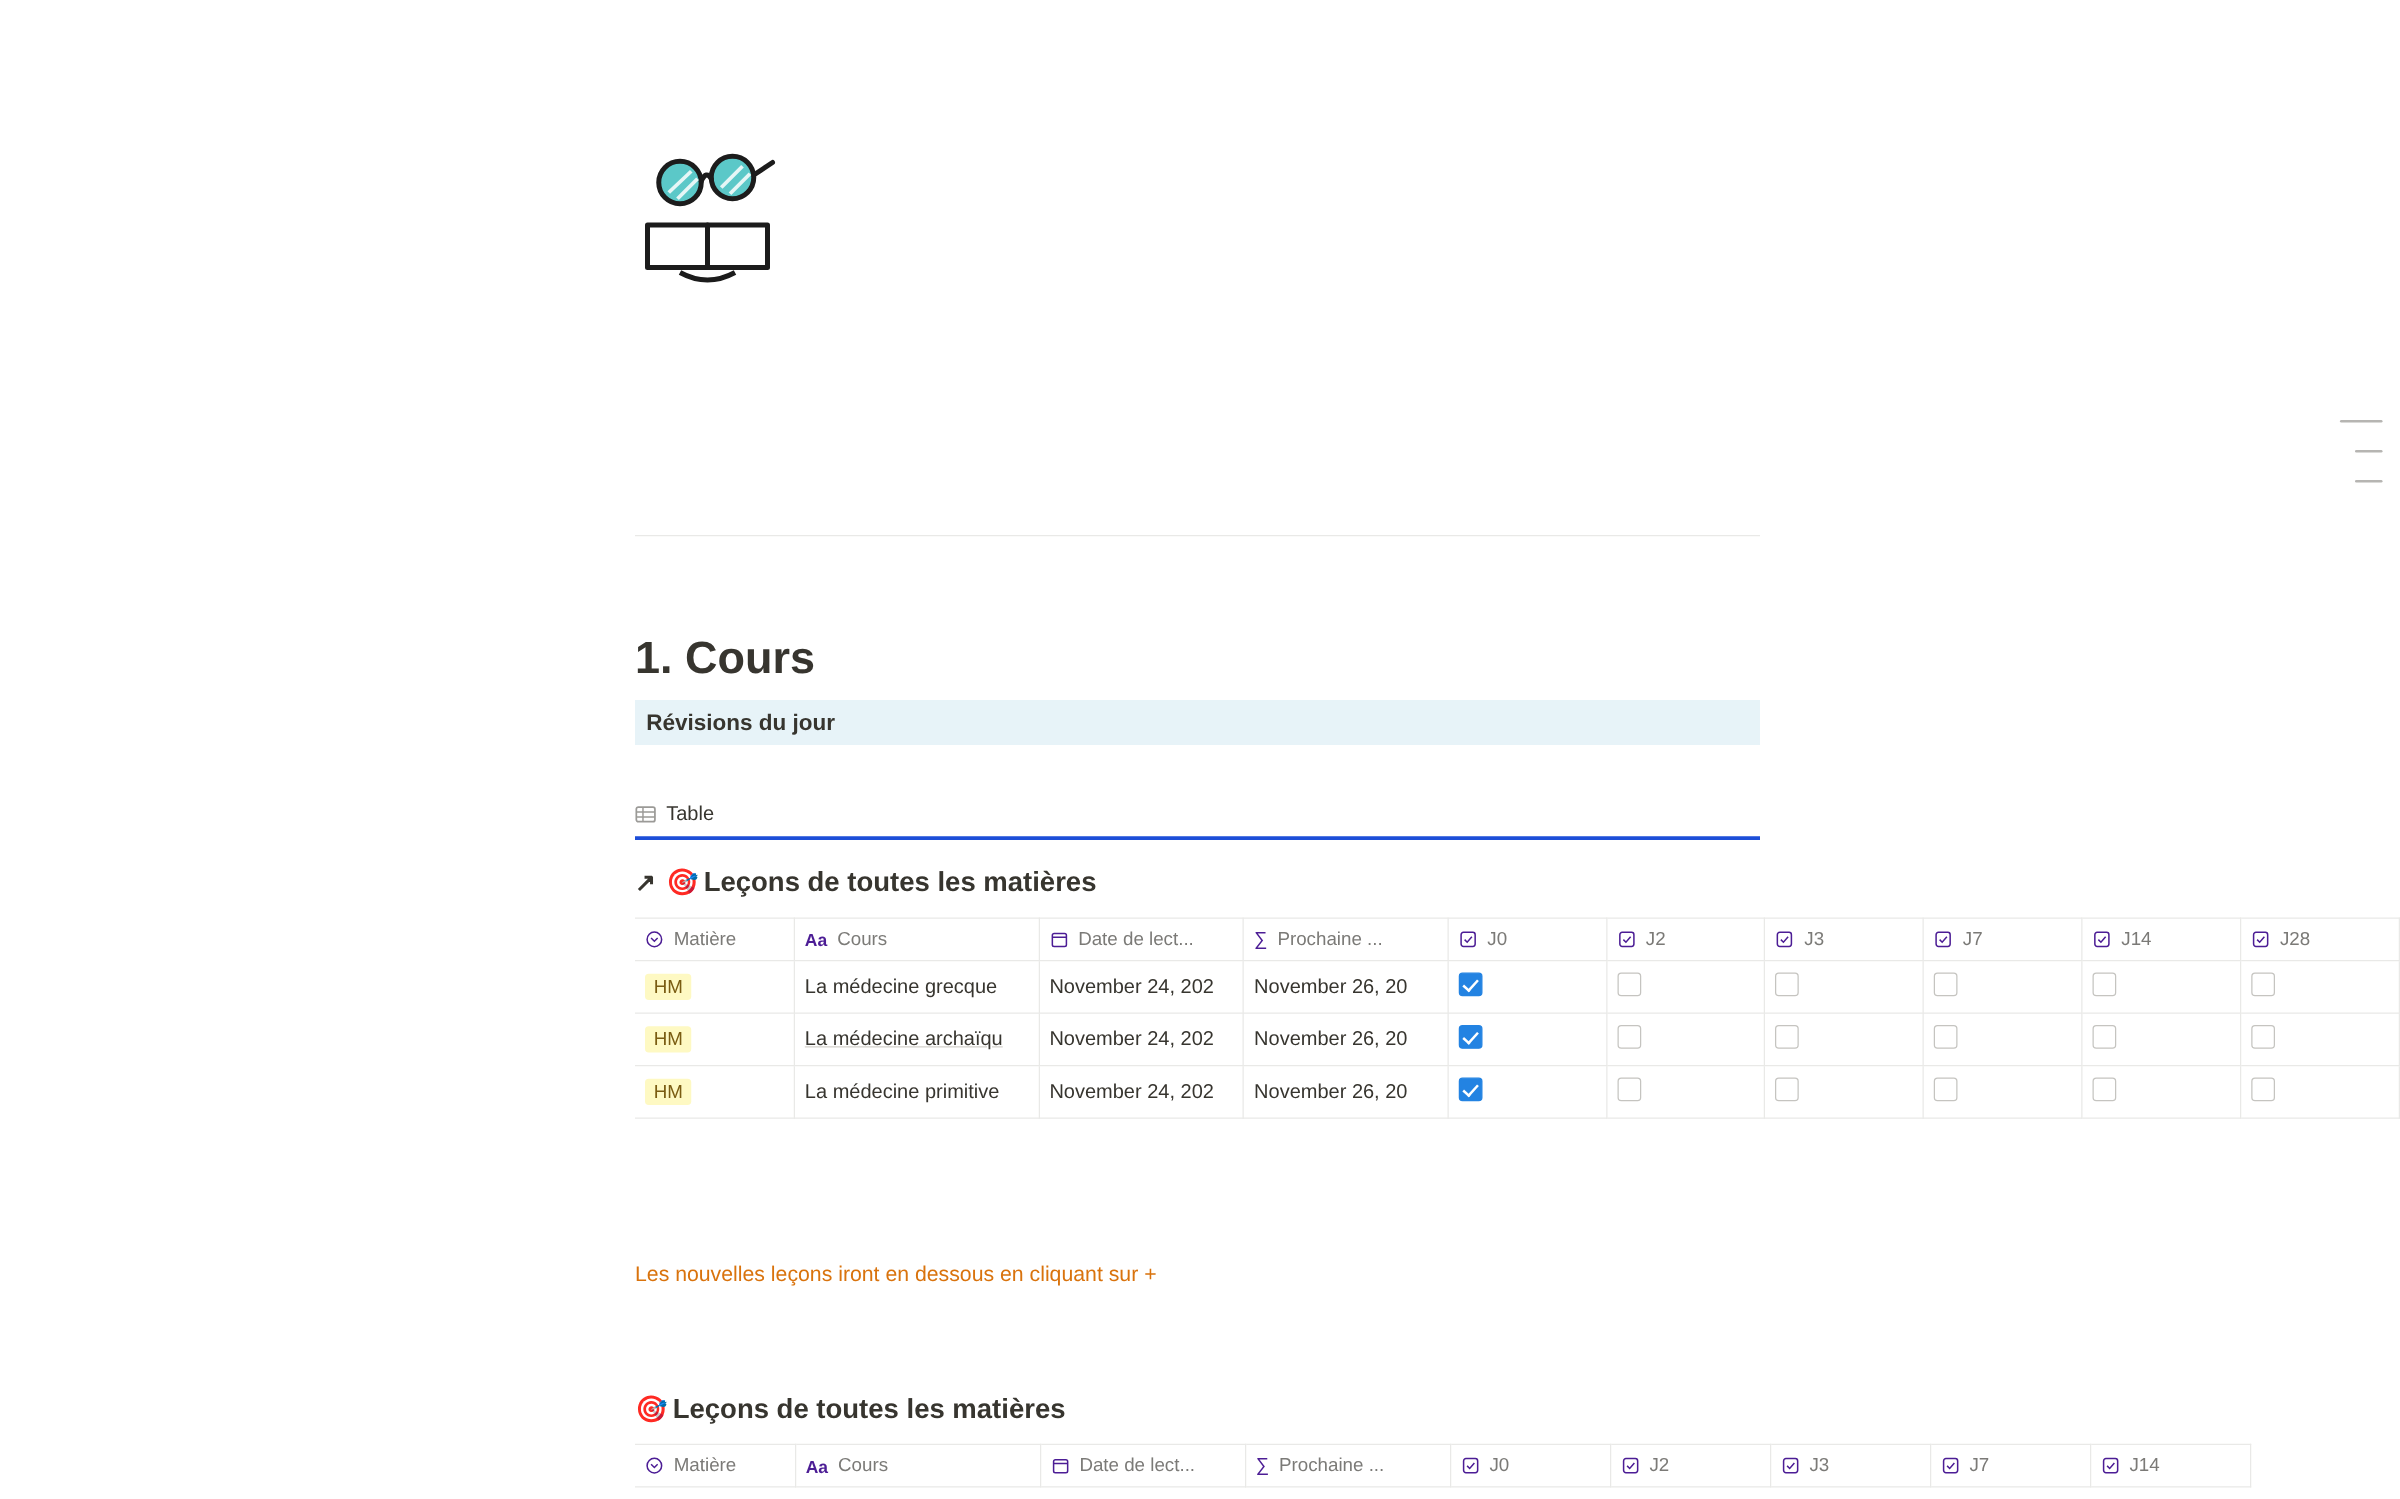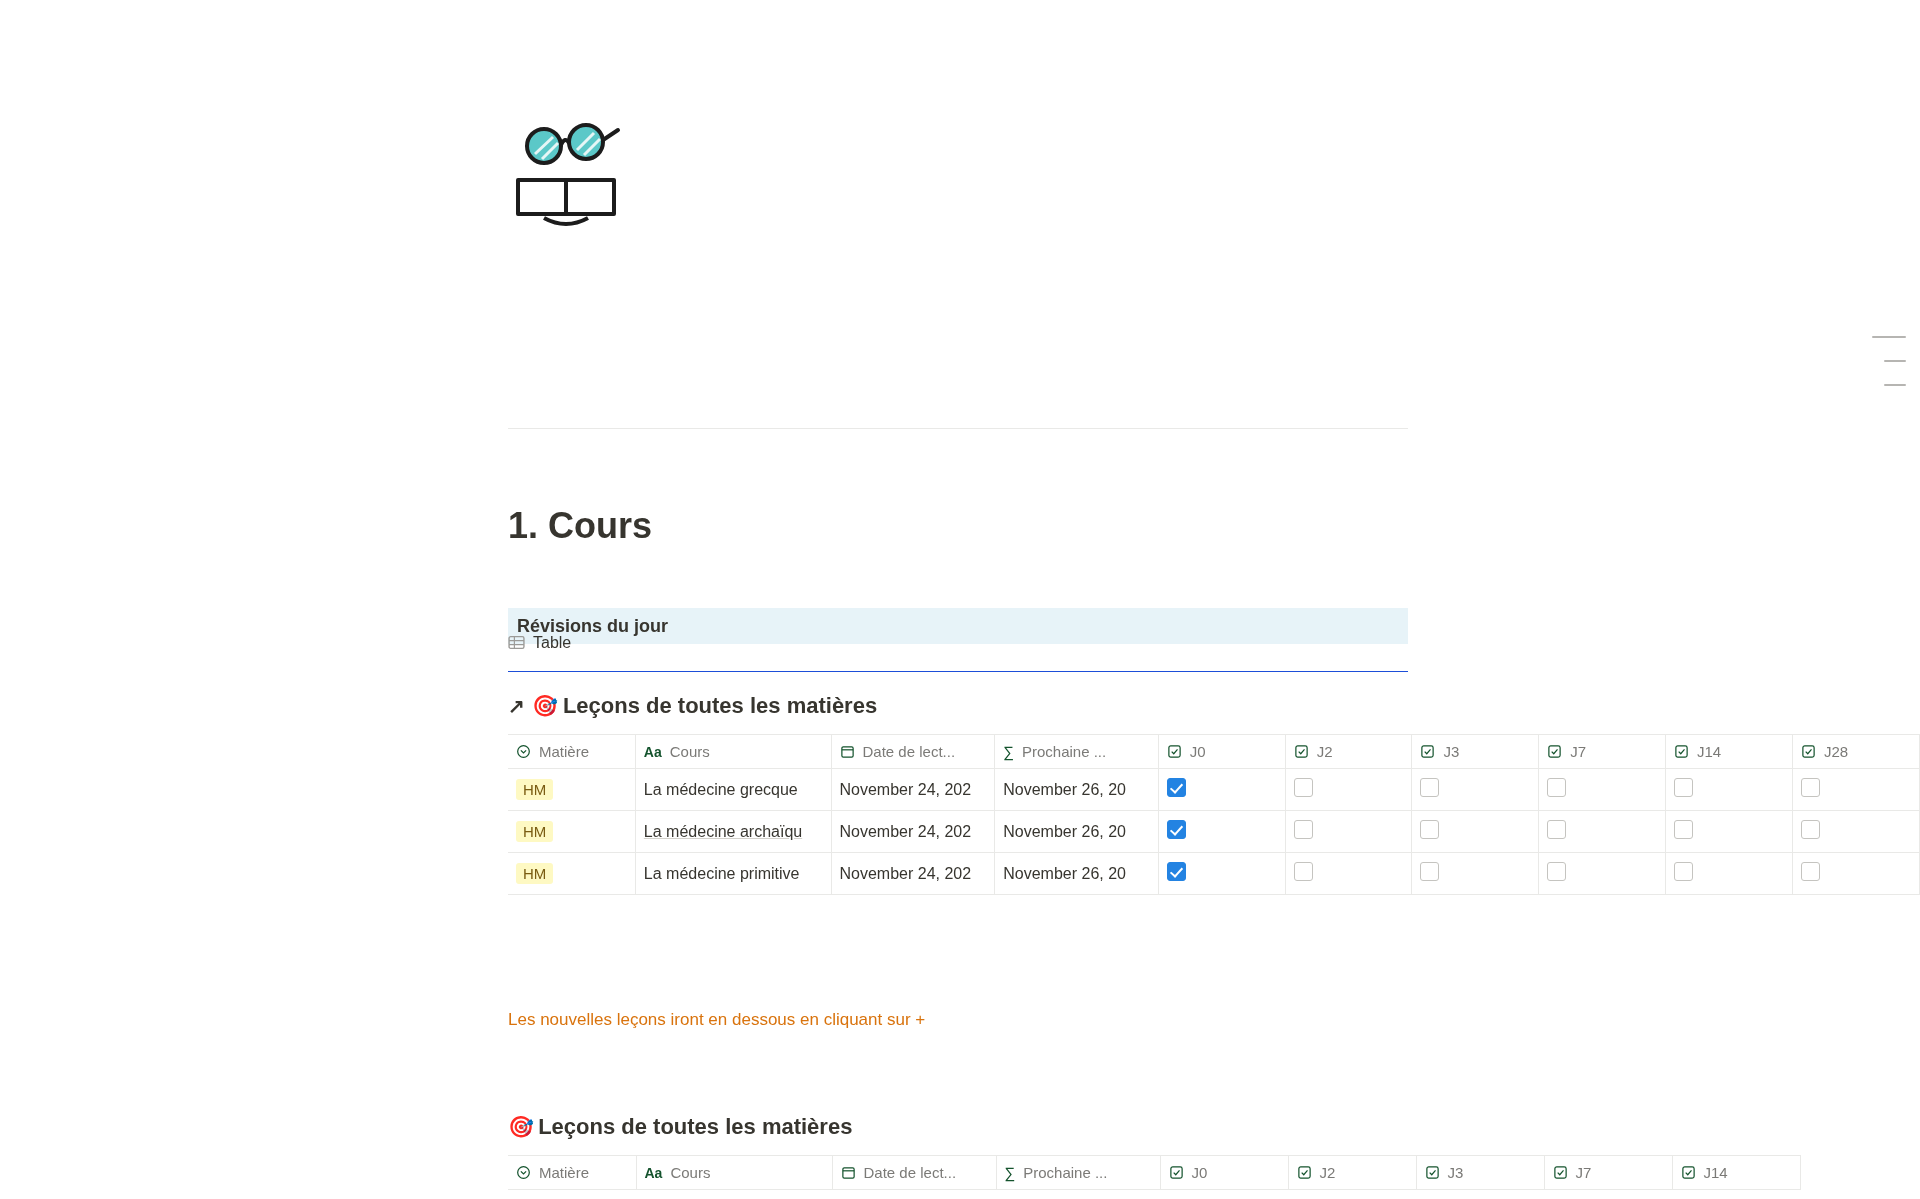--- a/index.html
+++ b/index.html
@@ -69,40 +69,40 @@
     background: #e7f3f8;
     display: flex;
     align-items: center;
     padding-left: 9px;
   }
   .band span {
     font-size: 18px;
     font-weight: bold;
     color: #37352f;
   }
-  #band-1 { top: 608px; }
+  #band-1 { top: 560px; }
   #band-2 { top: 962px; }
 
   .orange-note {
     position: absolute;
     left: 508px;
     top: 1010px;
     font-size: 17px;
     color: #d9730d;
   }
 
   
   .view-tab {
     position: absolute;
     left: 508px;
     width: 900px;
     height: 38px;
-    border-bottom: 1px solid #1d4ed8;
+    border-bottom: 3px solid #1d4ed8;
     display: flex;
-    align-items: flex-start;
+    align-items: center;
     gap: 8px;
     font-size: 16px;
     color: #37352f;
   }
   #view-tab-1 { top: 634px; }
   #view-tab-2 { top: 1056px; }
   .view-tab .vt-icon { color: #9b9a97; display: inline-flex; }
 
   
   .db-title {
@@ -153,21 +153,21 @@
   .col-matiere { width: 128px; }
   .col-cours { width: 196px; }
   .col-date { width: 164px; }
   .col-prochaine { width: 164px; }
   .col-j { width: 128px; margin-top: 12px; }
   .hdr {
     display: flex;
     align-items: center;
     gap: 8px;
   }
-  .hdr .gi { color: #14532d; display: inline-flex; }
+  .hdr .gi { color: #4c1d95; display: inline-flex; }
 
   .tag-hm {
     display: inline-block;
     background: #fef9c3;
     color: #7a5c12;
     border-radius: 3px;
     padding: 2px 7px;
     font-size: 15px;
   }
   .cell-underline { text-decoration: underline; text-decoration-color: #d3d1cb; }

